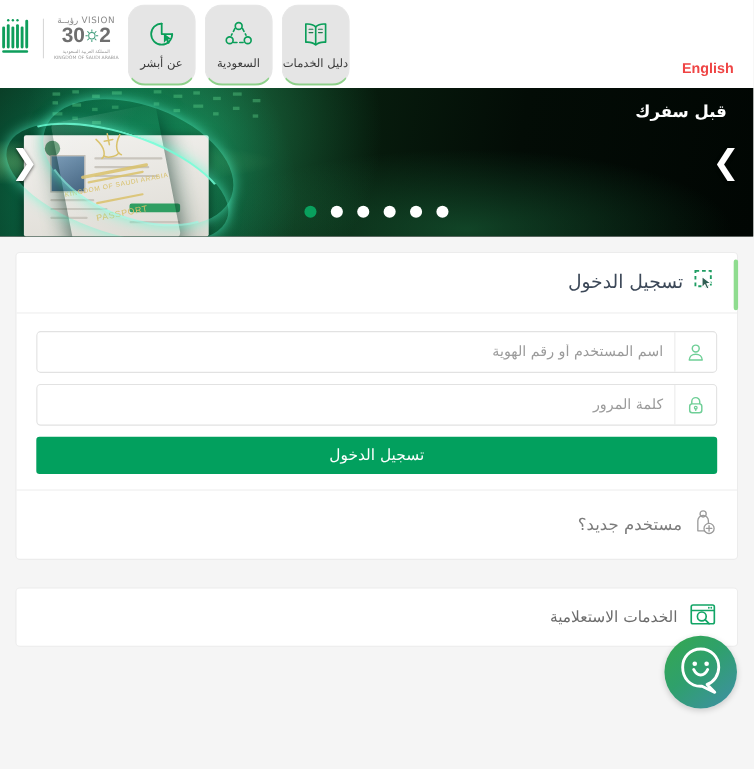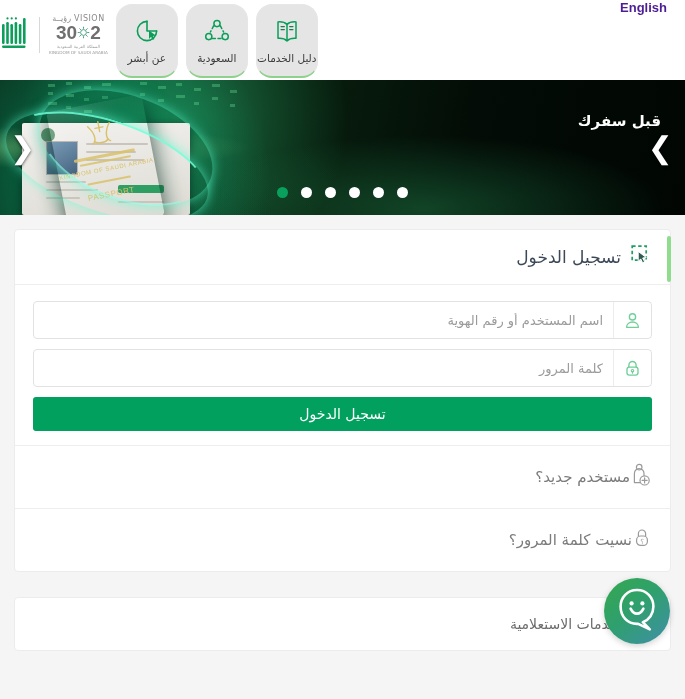--- a/index.html
+++ b/index.html
@@ -26,22 +26,23 @@
     border-bottom: 2px solid #8ed18a;
     border-radius: 5px;
     display: flex; flex-direction: column;
     align-items: center; justify-content: center;
     gap: 3px;
     cursor: pointer;
   }
   .search-btn .lbl { font-size: 11px; color: #444; }
   .lang-link {
     font-size: 13px; font-weight: bold;
-    color: #4c1d95;
+    color: #ef4444;
     margin-right: 18px;
+    margin-top: 54px;
     cursor: pointer;
     font-family: "Liberation Sans", sans-serif;
   }
   .header-spacer { flex: 1; }
   .nav-btns { display: flex; gap: 8px; margin-top: 4px; }
   .nav-btn {
     width: 62px; height: 74px;
     background: #e5e5e5;
     border: 1px solid #e6e6e6;
     border-bottom: 2px solid #8ed18a;
@@ -137,21 +138,21 @@
     color: #d9c16a; font-size: 6px; letter-spacing: .6px; white-space: nowrap;
     font-family: "Liberation Sans", sans-serif;
   }
   .swoosh {
     position: absolute; border-radius: 50%;
     border: 2px solid rgba(110,255,215,.8);
     border-color: rgba(110,255,215,.85) transparent transparent transparent;
     box-shadow: 0 0 12px rgba(90,255,210,.7);
   }
   .banner-text {
-    position: absolute; right: 24px; top: 32px;
+    position: absolute; right: 24px; top: 12px;
     text-align: right; color: #fff; z-index: 4;
   }
   .banner-kicker { font-size: 15px; font-weight: bold; line-height: 1.3; }
   .banner-title { font-size: 28px; font-weight: bold; line-height: 1.25; margin-top: -1px; }
   .banner-sub { font-size: 10.5px; margin-top: 6px; color: #eaeaea; }
   .banner-arrow {
     position: absolute; top: 50%; transform: translateY(-50%);
     color: #fff; font-size: 30px; line-height: 1; z-index: 6;
     cursor: pointer; font-family: "Liberation Sans", sans-serif;
     text-shadow: 0 1px 3px rgba(0,0,0,.7);
@@ -208,21 +209,21 @@
   .field input::placeholder { color: #9b9b9b; }
   .login-btn {
     display: block; width: 100%; height: 34px;
     background: #02a05e; color: #fff;
     border: 0; border-radius: 3px;
     font-size: 14px; cursor: pointer;
     margin-bottom: 14px;
     font-family: "DejaVu Sans", sans-serif;
   }
   .link-row {
-    display: flex; align-items: center; 
+    display: flex; align-items: center; gap: 10px;
     height: 63px; padding: 0 18px;
     border-top: 1px solid #eee;
     cursor: pointer;
   }
   .link-row .lbl { font-size: 15px; color: #7b7b7b; }
 
   .card2 {
     background: #fff;
     border: 1px solid #ececec;
     border-radius: 4px;
@@ -454,30 +455,20 @@
         <svg width="22" height="24" viewBox="0 0 22 24" fill="none">
           <circle cx="9.2" cy="4.2" r="2.8" stroke="#9a9a9a" stroke-width="1.2"></circle>
           <path d="M4.4 19.6V10.4a4.8 4.8 0 0 1 9.6 0v9.2z" stroke="#9a9a9a" stroke-width="1.2" stroke-linejoin="round"></path>
           <circle cx="14.6" cy="17.4" r="4.6" fill="#fff" stroke="#9a9a9a" stroke-width="1.2"></circle>
           <path d="M14.6 14.9v5M12.1 17.4h5" stroke="#9a9a9a" stroke-width="1.2" stroke-linecap="round"></path>
         </svg>
       </span>
       <span class="lbl">مستخدم جديد؟</span>
     </div>
 
-    <div class="link-row">
-      <span>
-        <svg width="20" height="22" viewBox="0 0 20 22" fill="none">
-          <path d="M6.4 9V6.6a3.6 3.6 0 0 1 7.2 0V9" stroke="#9a9a9a" stroke-width="1.2"></path>
-          <rect x="4.6" y="9" width="10.8" height="9.4" rx="4" stroke="#9a9a9a" stroke-width="1.2"></rect>
-          <text x="10" y="16.6" font-size="7" fill="#9a9a9a" text-anchor="middle" font-family="Liberation Sans, sans-serif">؟</text>
-        </svg>
-      </span>
-      <span class="lbl">نسيت كلمة المرور؟</span>
-    </div>
   </div>
 
   <div class="card2">
     <div class="link-row">
       <span>
         <svg width="26" height="24" viewBox="0 0 26 24" fill="none">
           <rect x="2.4" y="3" width="21" height="17" rx="1.6" stroke="#12a566" stroke-width="1.5"></rect>
           <line x1="2.4" y1="8" x2="23.4" y2="8" stroke="#12a566" stroke-width="1.4"></line>
           <circle cx="18.4" cy="5.5" r=".8" fill="#12a566"></circle>
             <circle cx="20.6" cy="5.5" r=".8" fill="#12a566"></circle>

